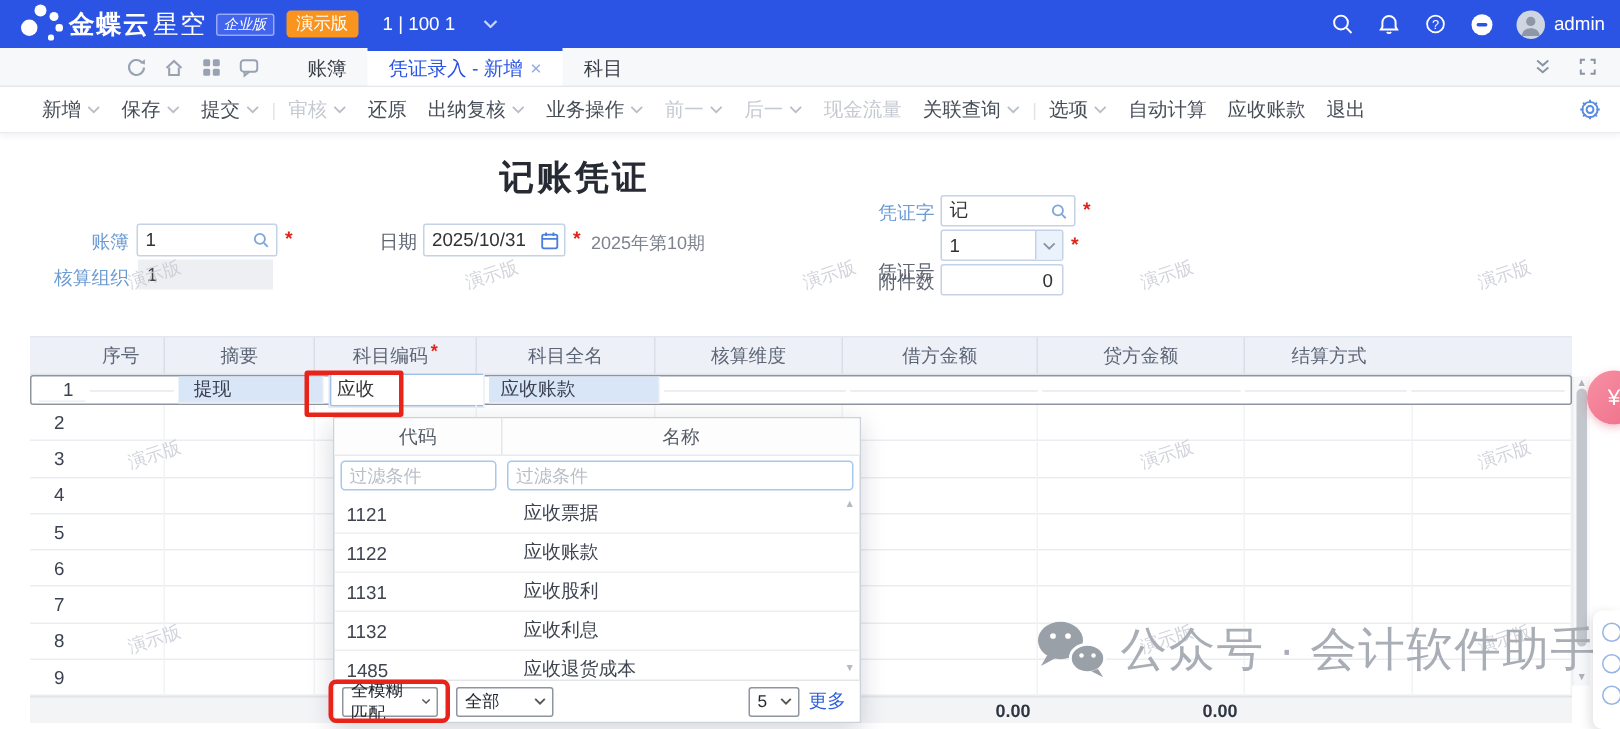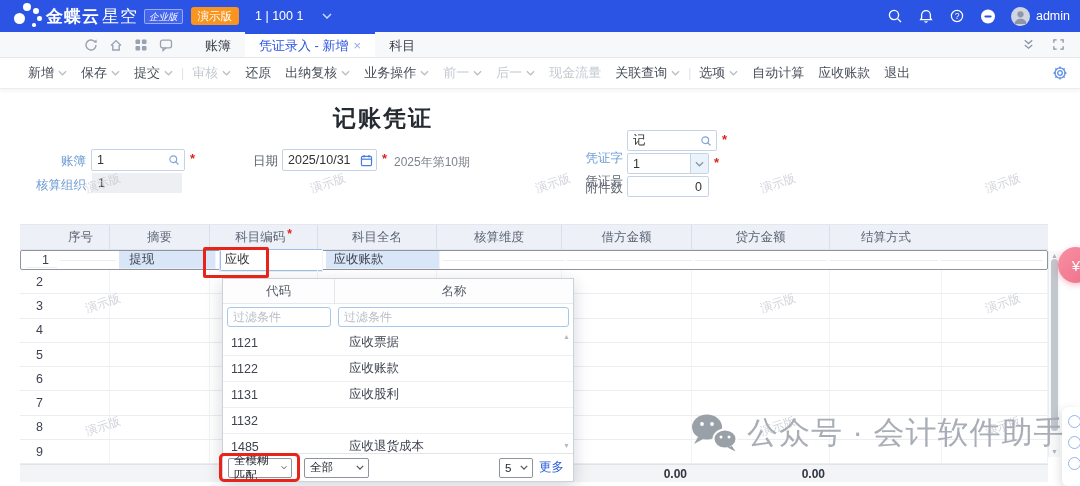--- a/index.html
+++ b/index.html
@@ -333,21 +333,21 @@
           <rect x="1.8" y="3" width="12.4" height="11.2" rx="1.4" fill="none" stroke="#4a7de0" stroke-width="1.5"></rect>
           <line x1="1.8" y1="6.4" x2="14.2" y2="6.4" stroke="#4a7de0" stroke-width="1.5"></line>
           <line x1="5" y1="1.2" x2="5" y2="4.2" stroke="#4a7de0" stroke-width="1.5"></line>
           <line x1="11" y1="1.2" x2="11" y2="4.2" stroke="#4a7de0" stroke-width="1.5"></line>
         </svg>
     </span>
   </div>
   <span class="star" style="left:382px;top:151px;">*</span>
   <span class="period" style="left:394px;top:154px;">2025年第10期</span>
 
-  <span class="lbl blue" style="left:575px;top:150px;width:48px;">凭证字</span>
+  <span class="lbl blue" style="left:575px;top:134px;width:48px;">凭证字</span>
   <div class="fld" style="left:627px;top:130px;width:90px;height:21px;">
     <input value="记" style="">
     <span class="sfx">
       <svg width="12" height="12" viewBox="0 0 16 16">
           <circle cx="7" cy="7" r="4.5" fill="none" stroke="#7fa6d9" stroke-width="1.6"></circle>
           <line x1="10.5" y1="10.5" x2="14" y2="14" stroke="#7fa6d9" stroke-width="1.6"></line>
         </svg>
     </span>
   </div>
   <span class="star" style="left:722px;top:132px;">*</span>
@@ -549,20 +549,21 @@
         <div class="p-row">
           <span class="p-code">1122</span>
           <span class="p-name">应收账款</span>
         </div>
         <div class="p-row">
           <span class="p-code">1131</span>
           <span class="p-name">应收股利</span>
         </div>
         <div class="p-row">
           <span class="p-code">1132</span>
+          <span class="p-name">应收利息</span>
         </div>
         <div class="p-row">
           <span class="p-code">1485</span>
           <span class="p-name">应收退货成本</span>
         </div>
       </div>
     <span class="p-sarr" style="top:54px;">▲</span>
     <span class="p-sarr" style="bottom:31px;">▼</span>
     <div class="p-foot">
       <div class="sel" style="margin-left:5px;width:64px;">

